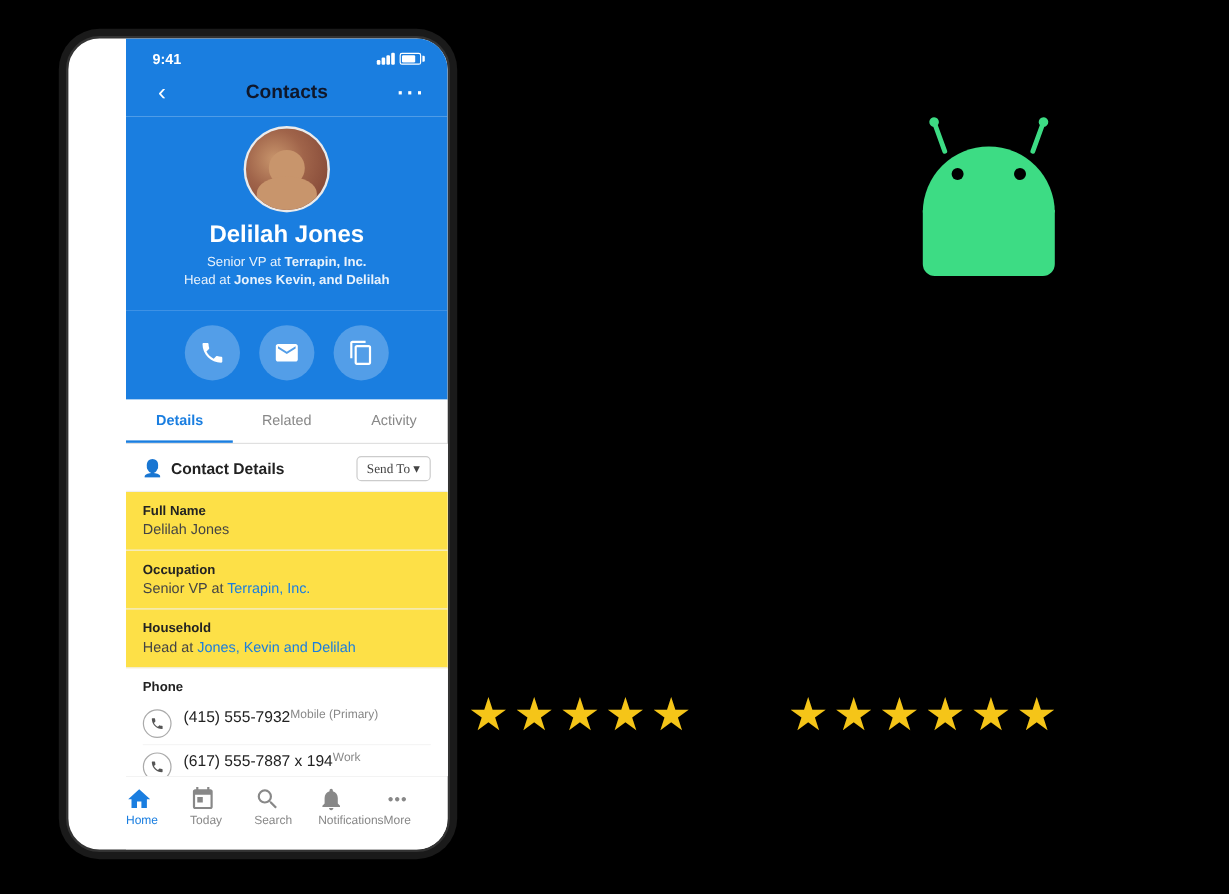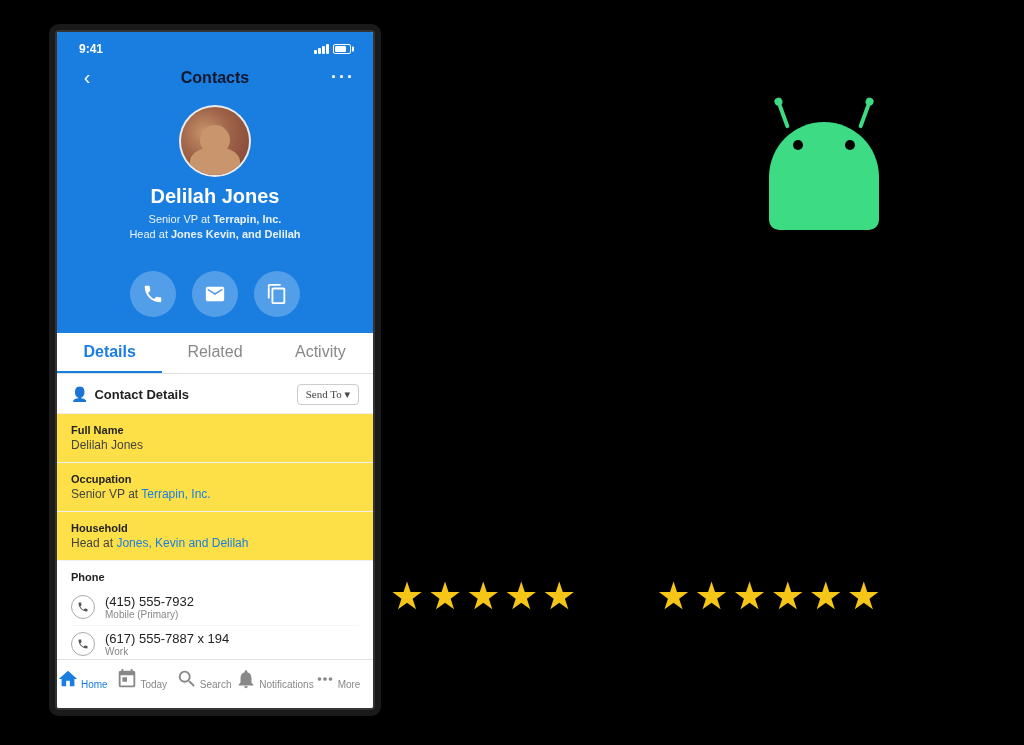--- a/index.html
+++ b/index.html
@@ -17,27 +17,28 @@
       position: absolute;
       left: 55px;
       top: 30px;
       width: 320px;
       height: 680px;
     }
     .phone-shell {
       width: 100%;
       height: 100%;
       background: #fff;
-      border-radius: 4px;
+      border-radius: 28px;
       border: 2px solid #333;
       box-shadow: 0 0 0 6px #1a1a1a, 0 20px 60px rgba(0,0,0,0.7);
       overflow: hidden;
       position: relative;
       display: flex;
       flex-direction: column;
+      padding-left: 48px;
     }
 
     
     .status-bar {
       background: #1a7ee0;
       display: flex;
       justify-content: space-between;
       align-items: center;
       padding: 10px 22px 4px;
       color: #fff;
@@ -133,21 +134,21 @@
     }
     .action-btn svg { width: 22px; height: 22px; fill: #fff; }
 
     
     .tabs {
       background: #fff;
       display: flex;
       border-bottom: 1px solid #e0e0e0;
     }
     .tab {
-      flex: 1; text-align: center; padding: 10px 0; font-size: 16px;
+      flex: 1; text-align: center; padding: 10px 0; font-size: 12px;
       color: #888; cursor: pointer; border-bottom: 2px solid transparent;
       font-weight: 500;
     }
     .tab.active { color: #1a7ee0; border-bottom: 2px solid #1a7ee0; font-weight: 600; }
 
     
     .content-area {
       flex: 1;
       background: #f4f5f7;
       overflow-y: auto;
@@ -186,33 +187,33 @@
       display: flex; align-items: flex-start; gap: 10px;
       padding: 5px 0; border-bottom: 1px solid #f5f5f5;
     }
     .phone-entry:last-child { border-bottom: none; }
     .phone-icon-wrap {
       width: 24px; height: 24px; border-radius: 50%; border: 1.5px solid #aaa;
       display: flex; align-items: center; justify-content: center; margin-top: 1px;
       flex-shrink: 0;
     }
     .phone-icon-wrap svg { width: 12px; height: 12px; fill: #555; }
-    .phone-info { display: flex; flex-direction: column; }
+    .phone-info { display: flex; }
     .phone-number { font-size: 13px; color: #222; font-weight: 500; }
     .phone-type { font-size: 10px; color: #888; }
 
     
     .bottom-nav {
       background: #fff;
       border-top: 1px solid #e0e0e0;
       display: flex;
       padding: 6px 0 16px;
     }
     .bottom-nav-item {
-      flex: 1; display: flex; align-items: flex-end;
+      flex: 1; display: flex; flex-direction: column; align-items: flex-start;
       gap: 2px; cursor: pointer; padding: 2px 0;
     }
     .bottom-nav-item svg { width: 22px; height: 22px; }
     .bottom-nav-label { font-size: 10px; color: #888; }
     .bottom-nav-item.active .bottom-nav-label { color: #1a7ee0; }
     .bottom-nav-item.active svg { fill: #1a7ee0; }
     .bottom-nav-item:not(.active) svg { fill: #888; }
 
     
     .android-area {

